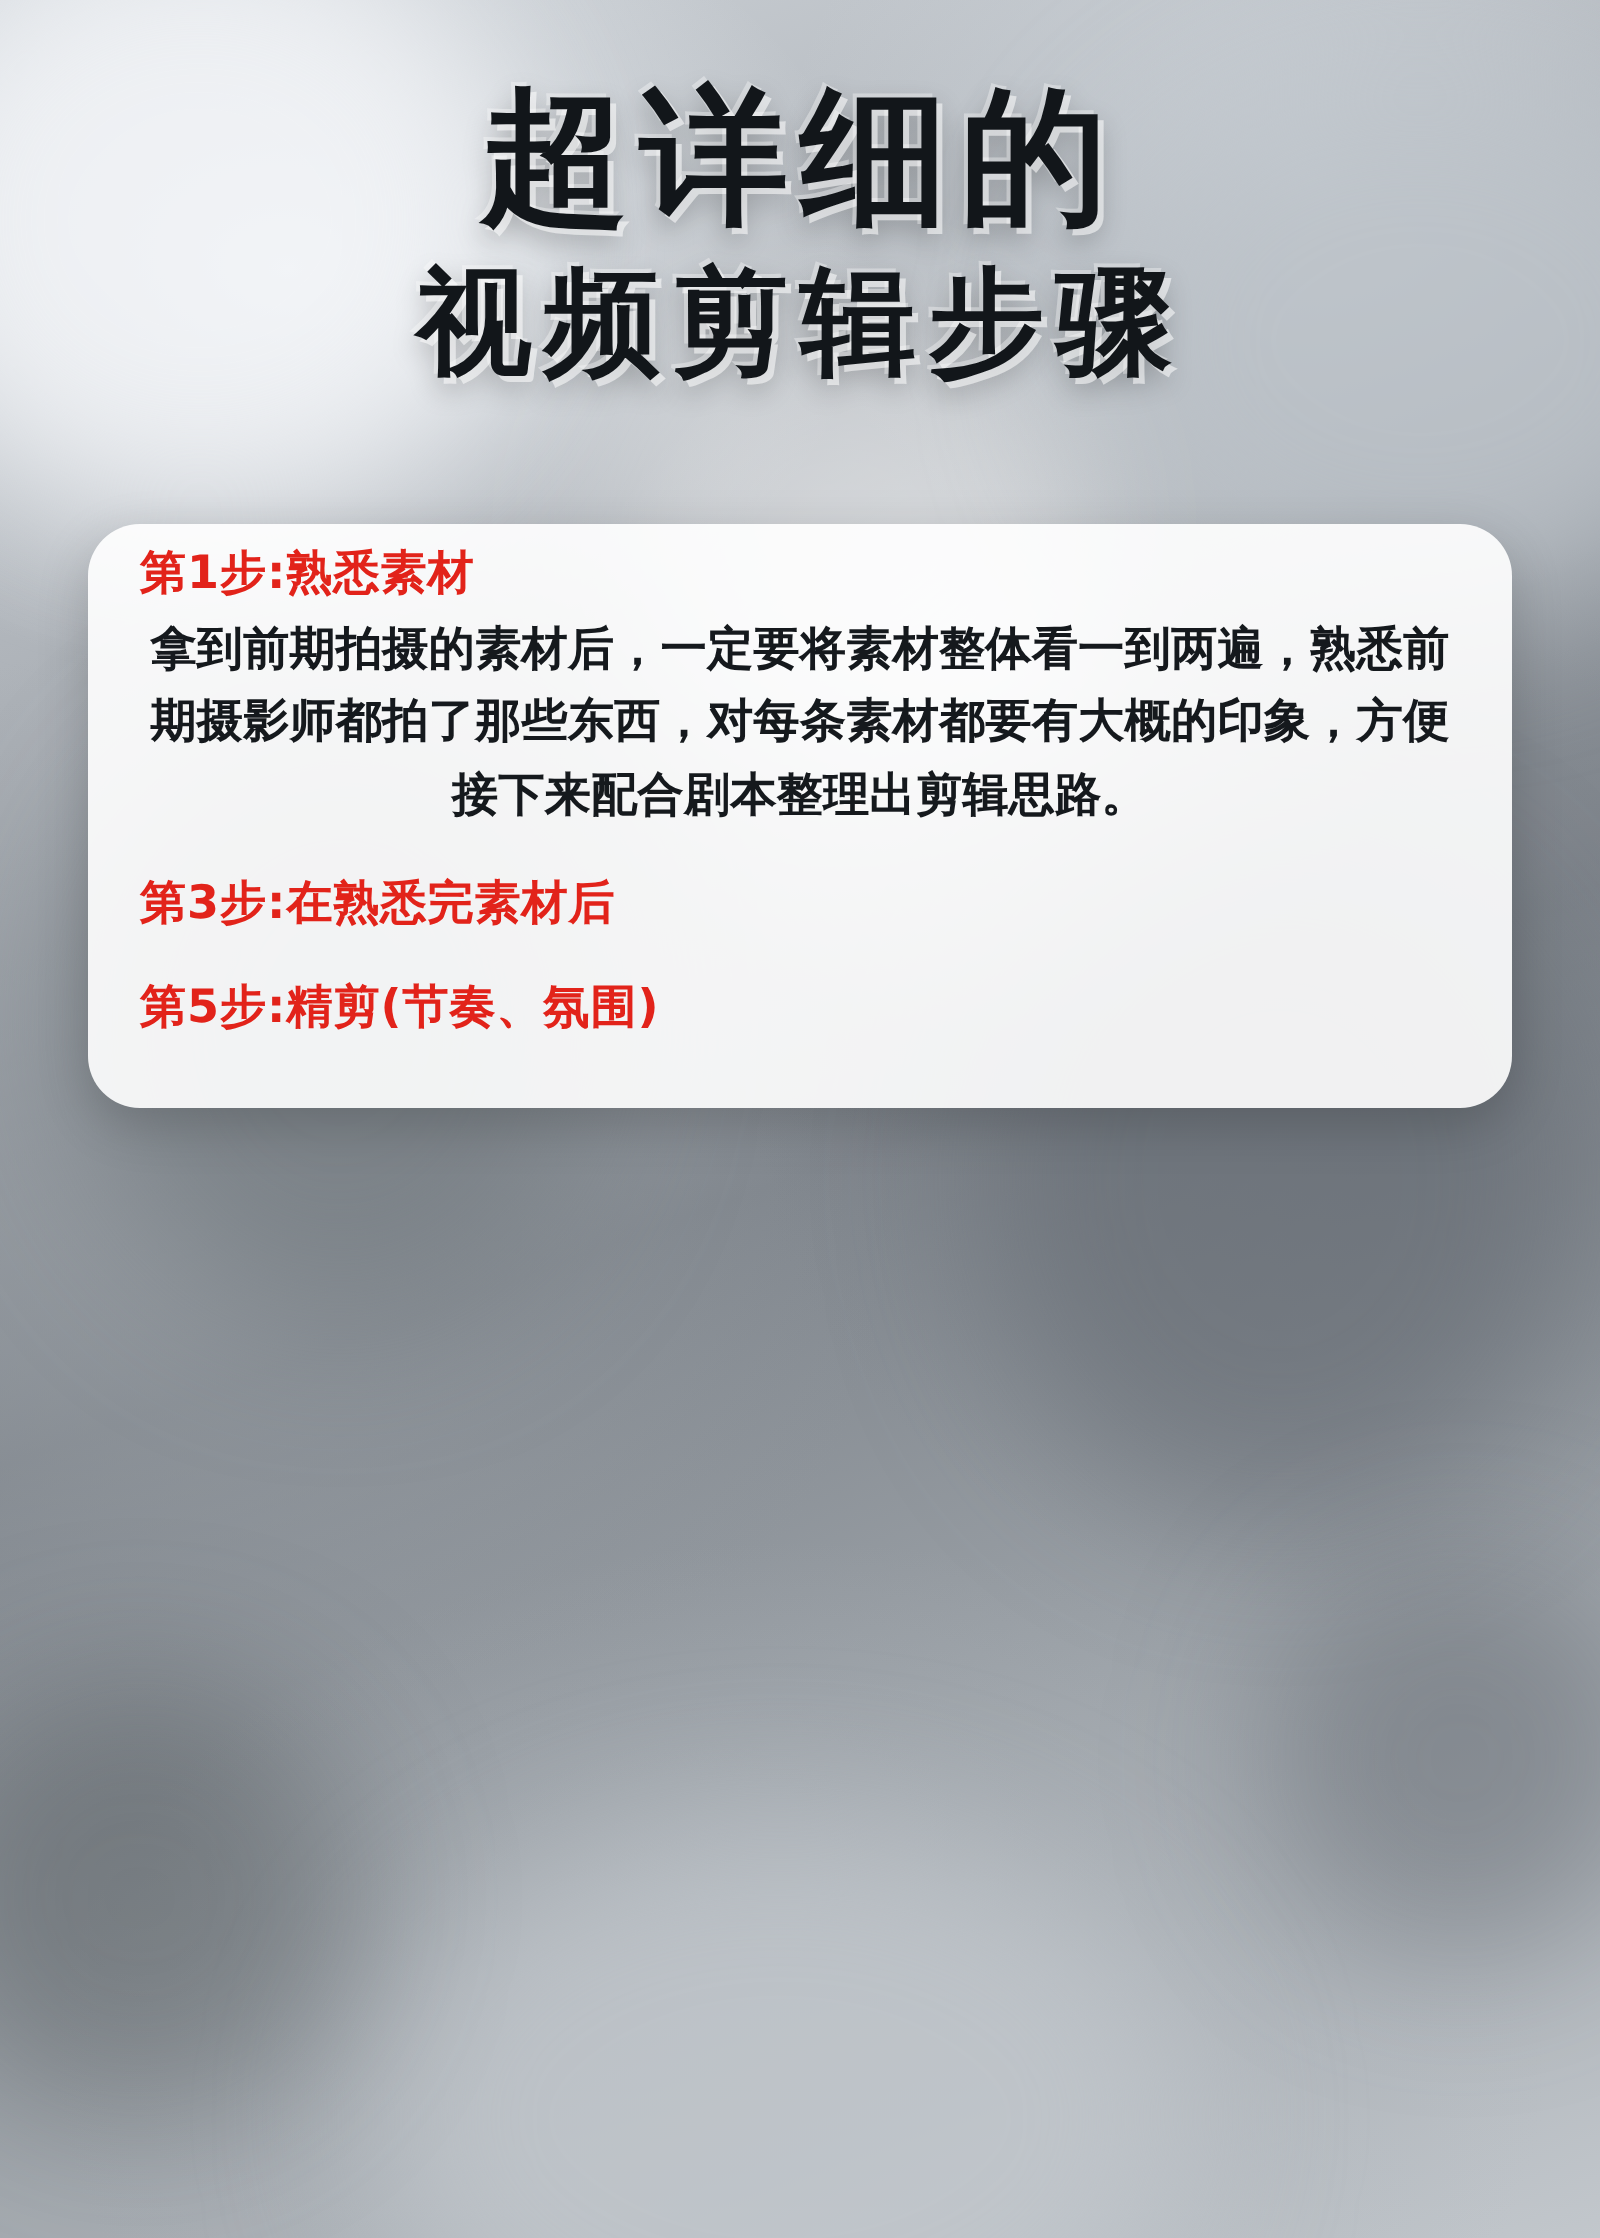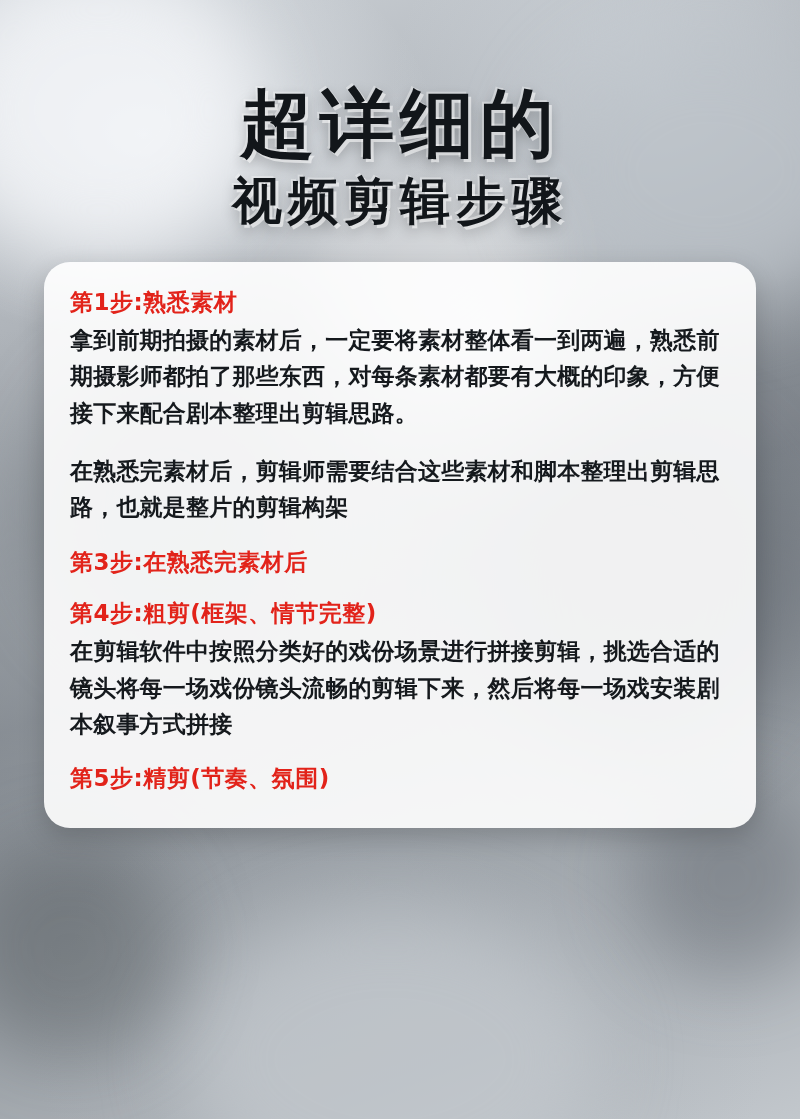--- a/index.html
+++ b/index.html
@@ -55,30 +55,30 @@
     font-family: "DejaVu Sans", "Liberation Sans", sans-serif;
     font-weight: bold;
     color: #12161a;
     letter-spacing: 6px;
     line-height: 1.08;
     text-shadow:
       3px 3px 0 rgba(255,255,255,0.55),
       -2px -2px 0 rgba(255,255,255,0.35),
       0 6px 14px rgba(0,0,0,0.28);
   }
-  .title-line-1 { font-size: 74px; margin-top: 44px; }
-  .title-line-2 { font-size: 50px; margin-top: 10px; }
+  .title-line-1 { font-size: 74px; }
+  .title-line-2 { font-size: 58px; margin-top: 10px; }
 
   .card {
     position: absolute;
     left: 44px;
     top: 262px;
     width: 712px;
     box-sizing: border-box;
-    padding: 26px 26px 30px 26px;
+    padding: 11px 26px 30px 26px;
     background: rgba(255,255,255,0.90);
     border-radius: 26px;
     box-shadow: 0 8px 26px rgba(0,0,0,0.18);
     z-index: 4;
   }
   .step { margin-bottom: 22px; }
   .step:last-child { margin-bottom: 4px; }
   .step-title {
     color: #e2231a;
     font-family: "DejaVu Sans", "Liberation Sans", sans-serif;
@@ -88,20 +88,21 @@
     margin-bottom: 4px;
     letter-spacing: 0.5px;
   }
   .step-body {
     color: #15191d;
     font-family: "DejaVu Sans", "Liberation Sans", sans-serif;
     font-weight: bold;
     font-size: 23px;
     line-height: 1.58;
     letter-spacing: 0.2px;
+    text-align: center;
   }
 </style>
 </head>
 <body>
 
 <div class="poster">
 
   <div class="bg-blob b1"></div>
   <div class="bg-blob b2"></div>
   <div class="bg-blob b3"></div>
@@ -117,30 +118,25 @@
   </div>
 
   <div class="card">
 
     <div class="step">
       <div class="step-title">第1步:熟悉素材</div>
       <div class="step-body">拿到前期拍摄的素材后，一定要将素材整体看一到两遍，熟悉前期摄影师都拍了那些东西，对每条素材都要有大概的印象，方便接下来配合剧本整理出剪辑思路。</div>
     </div>
 
     <div class="step">
-      <div class="step-body">在熟悉完素材后，剪辑师需要结合这些素材和脚本整理出剪辑思路，也就是整片的剪辑构架</div>
     </div>
 
     <div class="step">
       <div class="step-title">第3步:在熟悉完素材后</div>
     </div>
 
-    <div class="step">
-      <div class="step-title">第4步:粗剪(框架、情节完整)</div>
-      <div class="step-body">在剪辑软件中按照分类好的戏份场景进行拼接剪辑，挑选合适的镜头将每一场戏份镜头流畅的剪辑下来，然后将每一场戏安装剧本叙事方式拼接</div>
-    </div>
 
     <div class="step">
       <div class="step-title">第5步:精剪(节奏、氛围)</div>
     </div>
 
   </div>
 </div>
 
 </body></html>

